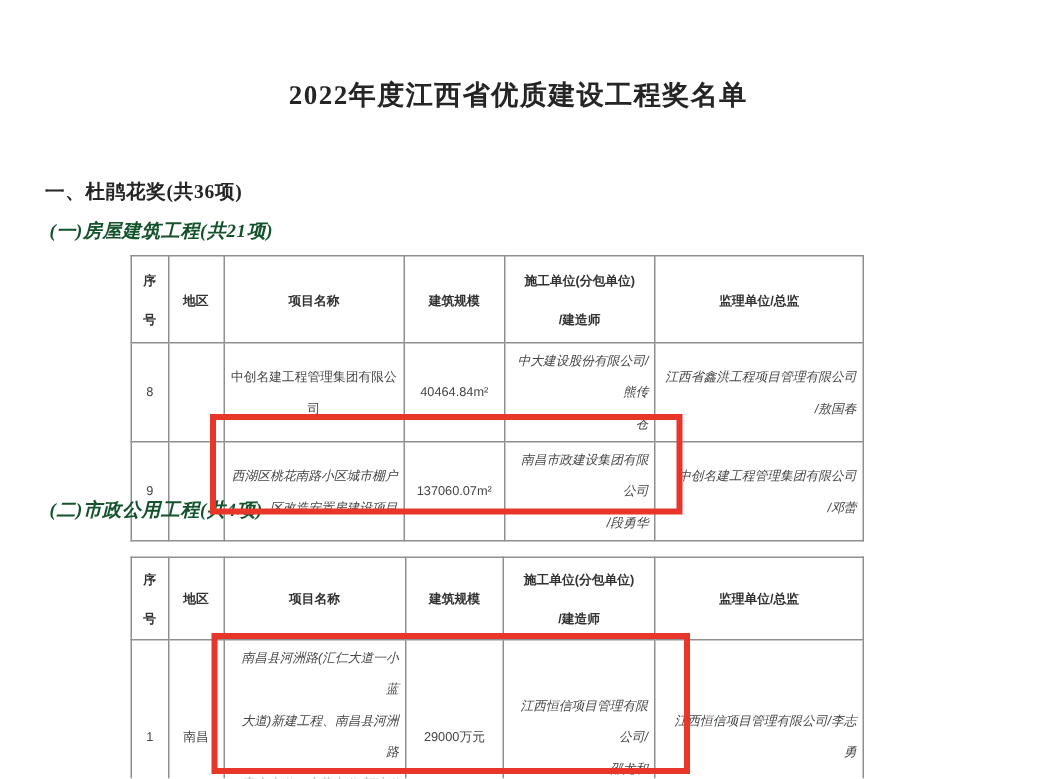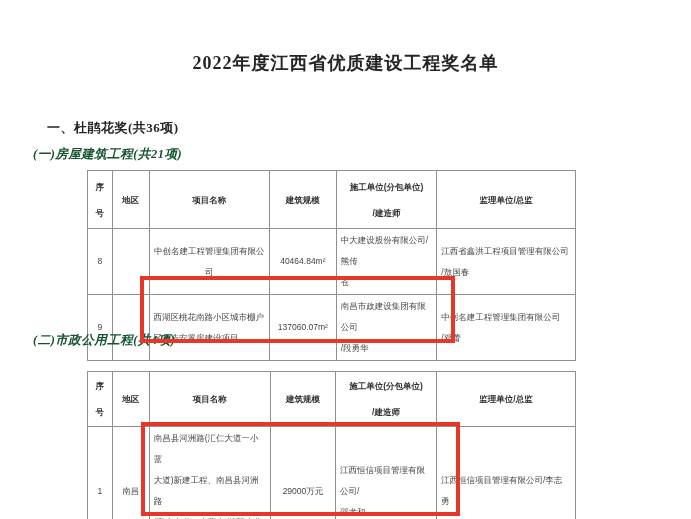--- a/index.html
+++ b/index.html
@@ -16,21 +16,21 @@
     text-align:center;font-size:18px;font-weight:bold;
     letter-spacing:1px;color:#252525;
   }
   .doc-subtitle{
     position:absolute;top:88px;left:0;width:691px;
     text-align:center;font-size:12.5px;font-weight:bold;font-style:italic;
     color:#2c2c2c;letter-spacing:0.5px;
   }
   .sec-heading{
     position:absolute;left:30px;
-    font-size:13px;font-weight:bold;color:#252525;letter-spacing:0.5px;margin-left:17px;
+    font-size:13px;font-weight:bold;color:#252525;letter-spacing:0.5px;
   }
   .sub-heading{
     position:absolute;left:33px;
     font-size:12.5px;font-weight:bold;font-style:italic;color:#14532d;
     letter-spacing:0.5px;
   }
   table.award{
     position:absolute;left:87px;
     border-collapse:collapse;table-layout:fixed;
     font-family:"Liberation Sans","DejaVu Sans",sans-serif;
@@ -42,21 +42,21 @@
     white-space:pre-line;
     font-size:8.5px;color:#454545;
     line-height:21px;
     overflow:hidden;
   }
   table.award td.hdr{
     font-weight:bold;color:#333;
     text-align:center;line-height:26px;font-size:8.5px;
   }
   td.c{text-align:center;}
-  td.l{text-align:left;}
+  td.l{text-align:right;font-style:italic;}
   td.num{font-size:9px;text-align:center;color:#454545;}
   .hl-box{
     position:absolute;
     border:4px solid #e8362a;
     background:transparent;
     pointer-events:none;
   }
 </style>
 </head>
 <body>

